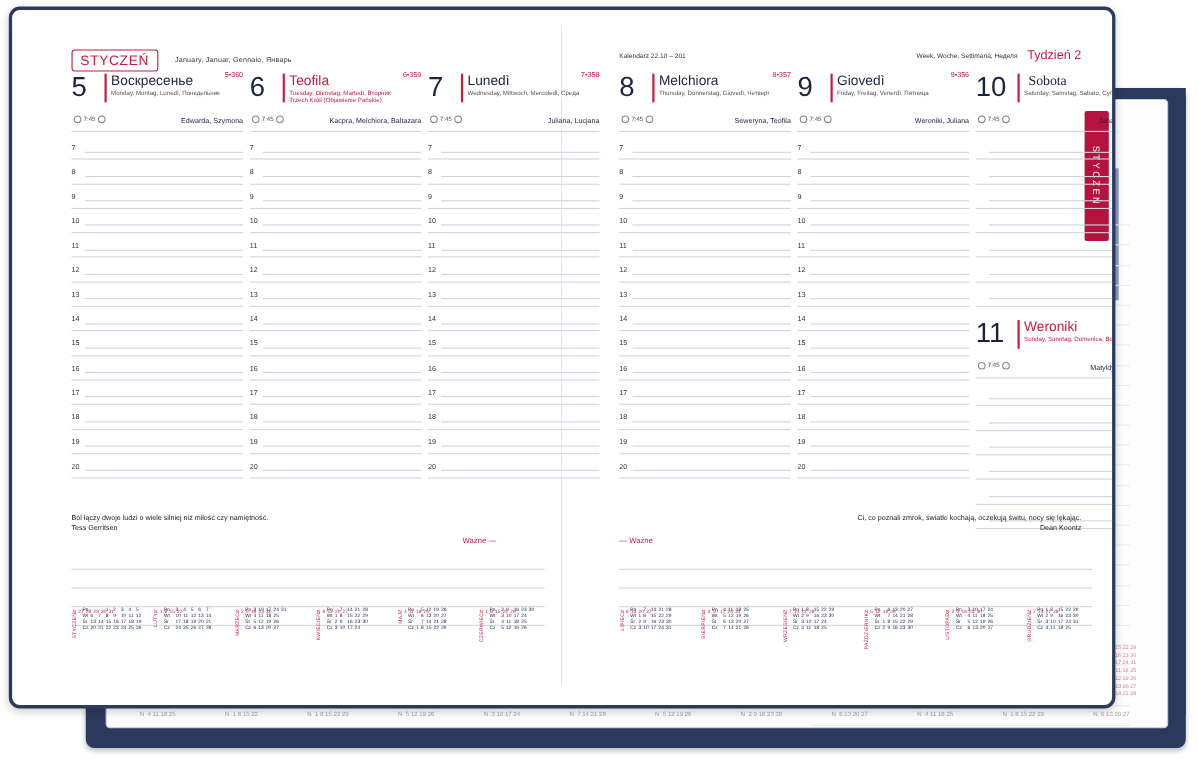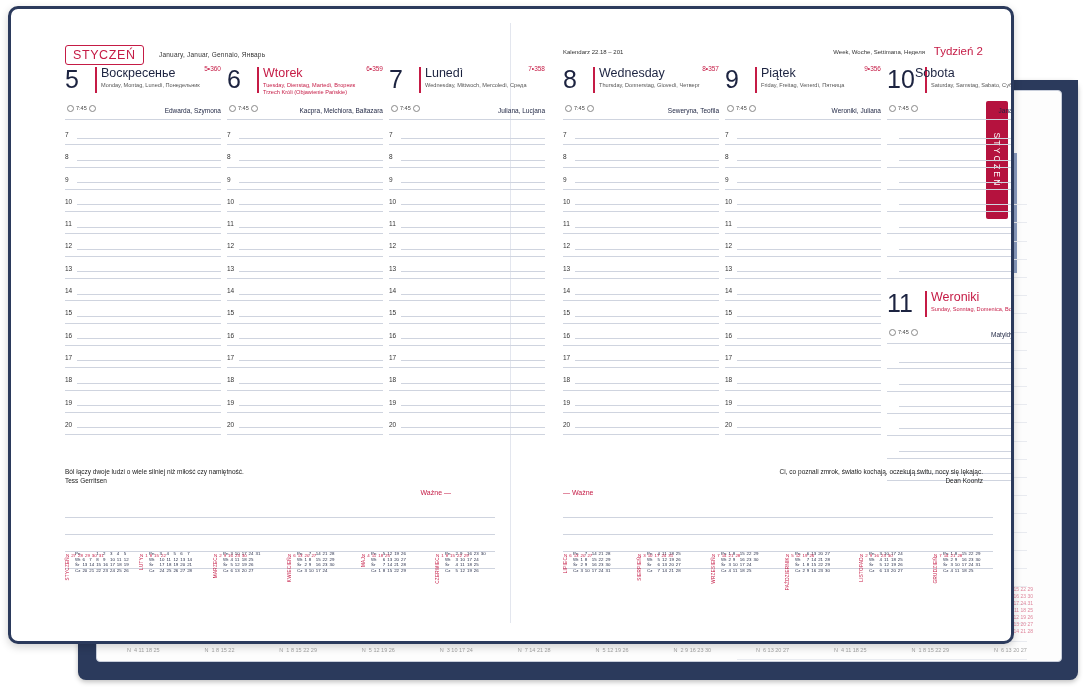--- a/index.html
+++ b/index.html
@@ -240,21 +240,21 @@
               <span>20</span>
               <i></i>
             </div>
         </div>
       </div>
 
       <div class="col" style="left:162px;">
         <div class="daybar">
           <div class="daynum">6</div>
           <div class="dayrule"></div>
-          <div class="dayname red">Wtorek</div>
+          <div class="dayname red">Teofila</div>
           <div class="daylangs red">Tuesday, Dienstag, Martedì, Вторник<br>Trzech Króli (Objawienie Pańskie)</div>
           <div class="dayidx">6•359</div>
         </div>
         <div class="namerow">
           <div class="sun">
             <span class="c"></span><b>7:45</b><span class="c"></span>
           </div>
           <div class="names">Kacpra, Melchiora, Baltazara</div>
         </div>
         <div class="hours">
@@ -721,21 +721,21 @@
     <div class="side-tab">
       <span>STYCZEŃ</span>
     </div>
 
     <div class="cols" style="left:52px;width:480px;">
 
       <div class="col" style="left:0;">
         <div class="daybar">
           <div class="daynum">8</div>
           <div class="dayrule"></div>
-          <div class="dayname">Wednesday</div>
+          <div class="dayname">Melchiora</div>
           <div class="daylangs">Thursday, Donnerstag, Giovedì, Четверг</div>
           <div class="dayidx">8•357</div>
         </div>
         <div class="namerow">
           <div class="sun">
             <span class="c"></span><b>7:45</b><span class="c"></span>
           </div>
           <div class="names">Seweryna, Teofila</div>
         </div>
         <div class="hours">
@@ -795,21 +795,21 @@
               <span>20</span>
               <i></i>
             </div>
         </div>
       </div>
 
       <div class="col" style="left:162px;">
         <div class="daybar">
           <div class="daynum">9</div>
           <div class="dayrule"></div>
-          <div class="dayname">Piątek</div>
+          <div class="dayname">Giovedì</div>
           <div class="daylangs">Friday, Freitag, Venerdì, Пятница</div>
           <div class="dayidx">9•356</div>
         </div>
         <div class="namerow">
           <div class="sun">
             <span class="c"></span><b>7:45</b><span class="c"></span>
           </div>
           <div class="names">Weroniki, Juliana</div>
         </div>
         <div class="hours">
@@ -869,21 +869,21 @@
               <span>20</span>
               <i></i>
             </div>
         </div>
       </div>
 
       <div class="col" style="left:324px;">
         <div class="daybar">
           <div class="daynum">10</div>
           <div class="dayrule" style="left:38px;"></div>
-          <div class="dayname" style="left:28px;">Sobota</div>
+          <div class="dayname" style="left:48px;font-family:Liberation Serif, serif;">Sobota</div>
           <div class="daylangs" style="left:44px;width:112px;">Saturday, Samstag, Sabato, Суббота</div>
 
         </div>
         <div class="namerow">
           <div class="sun">
             <span class="c"></span><b>7:45</b><span class="c"></span>
           </div>
           <div class="names">Jana, Wilhelma</div>
         </div>
         <div class="hours">

